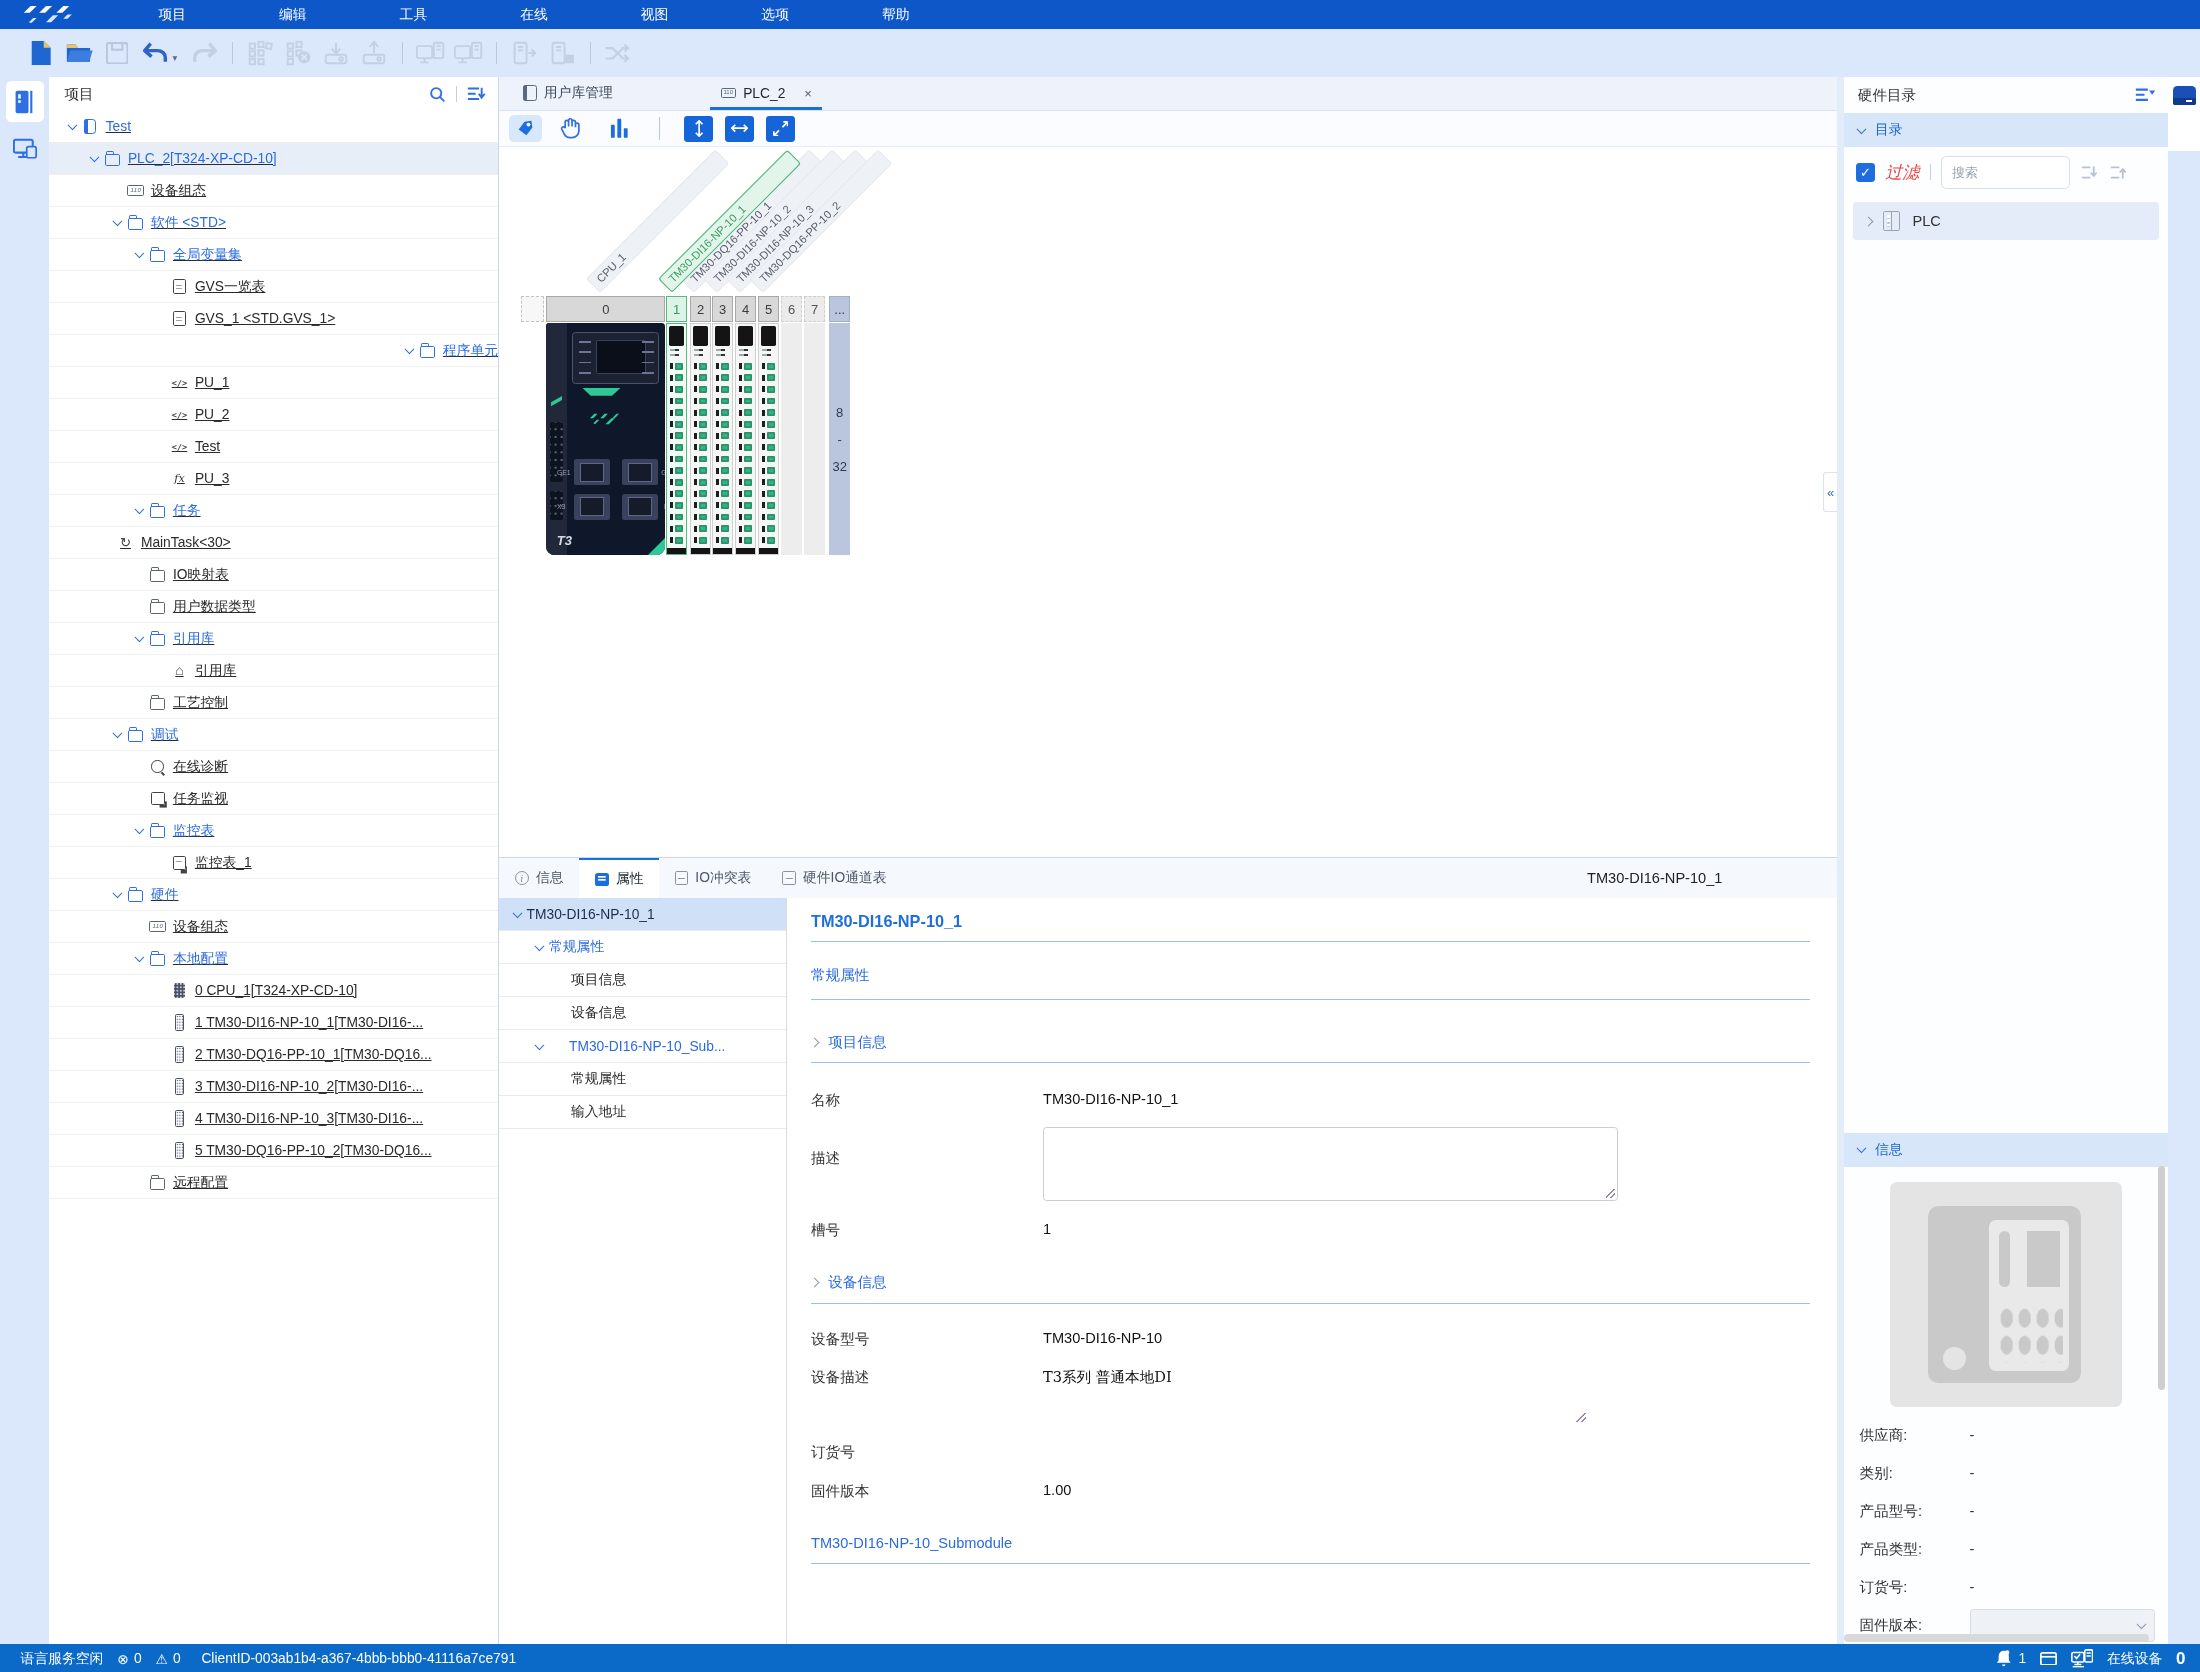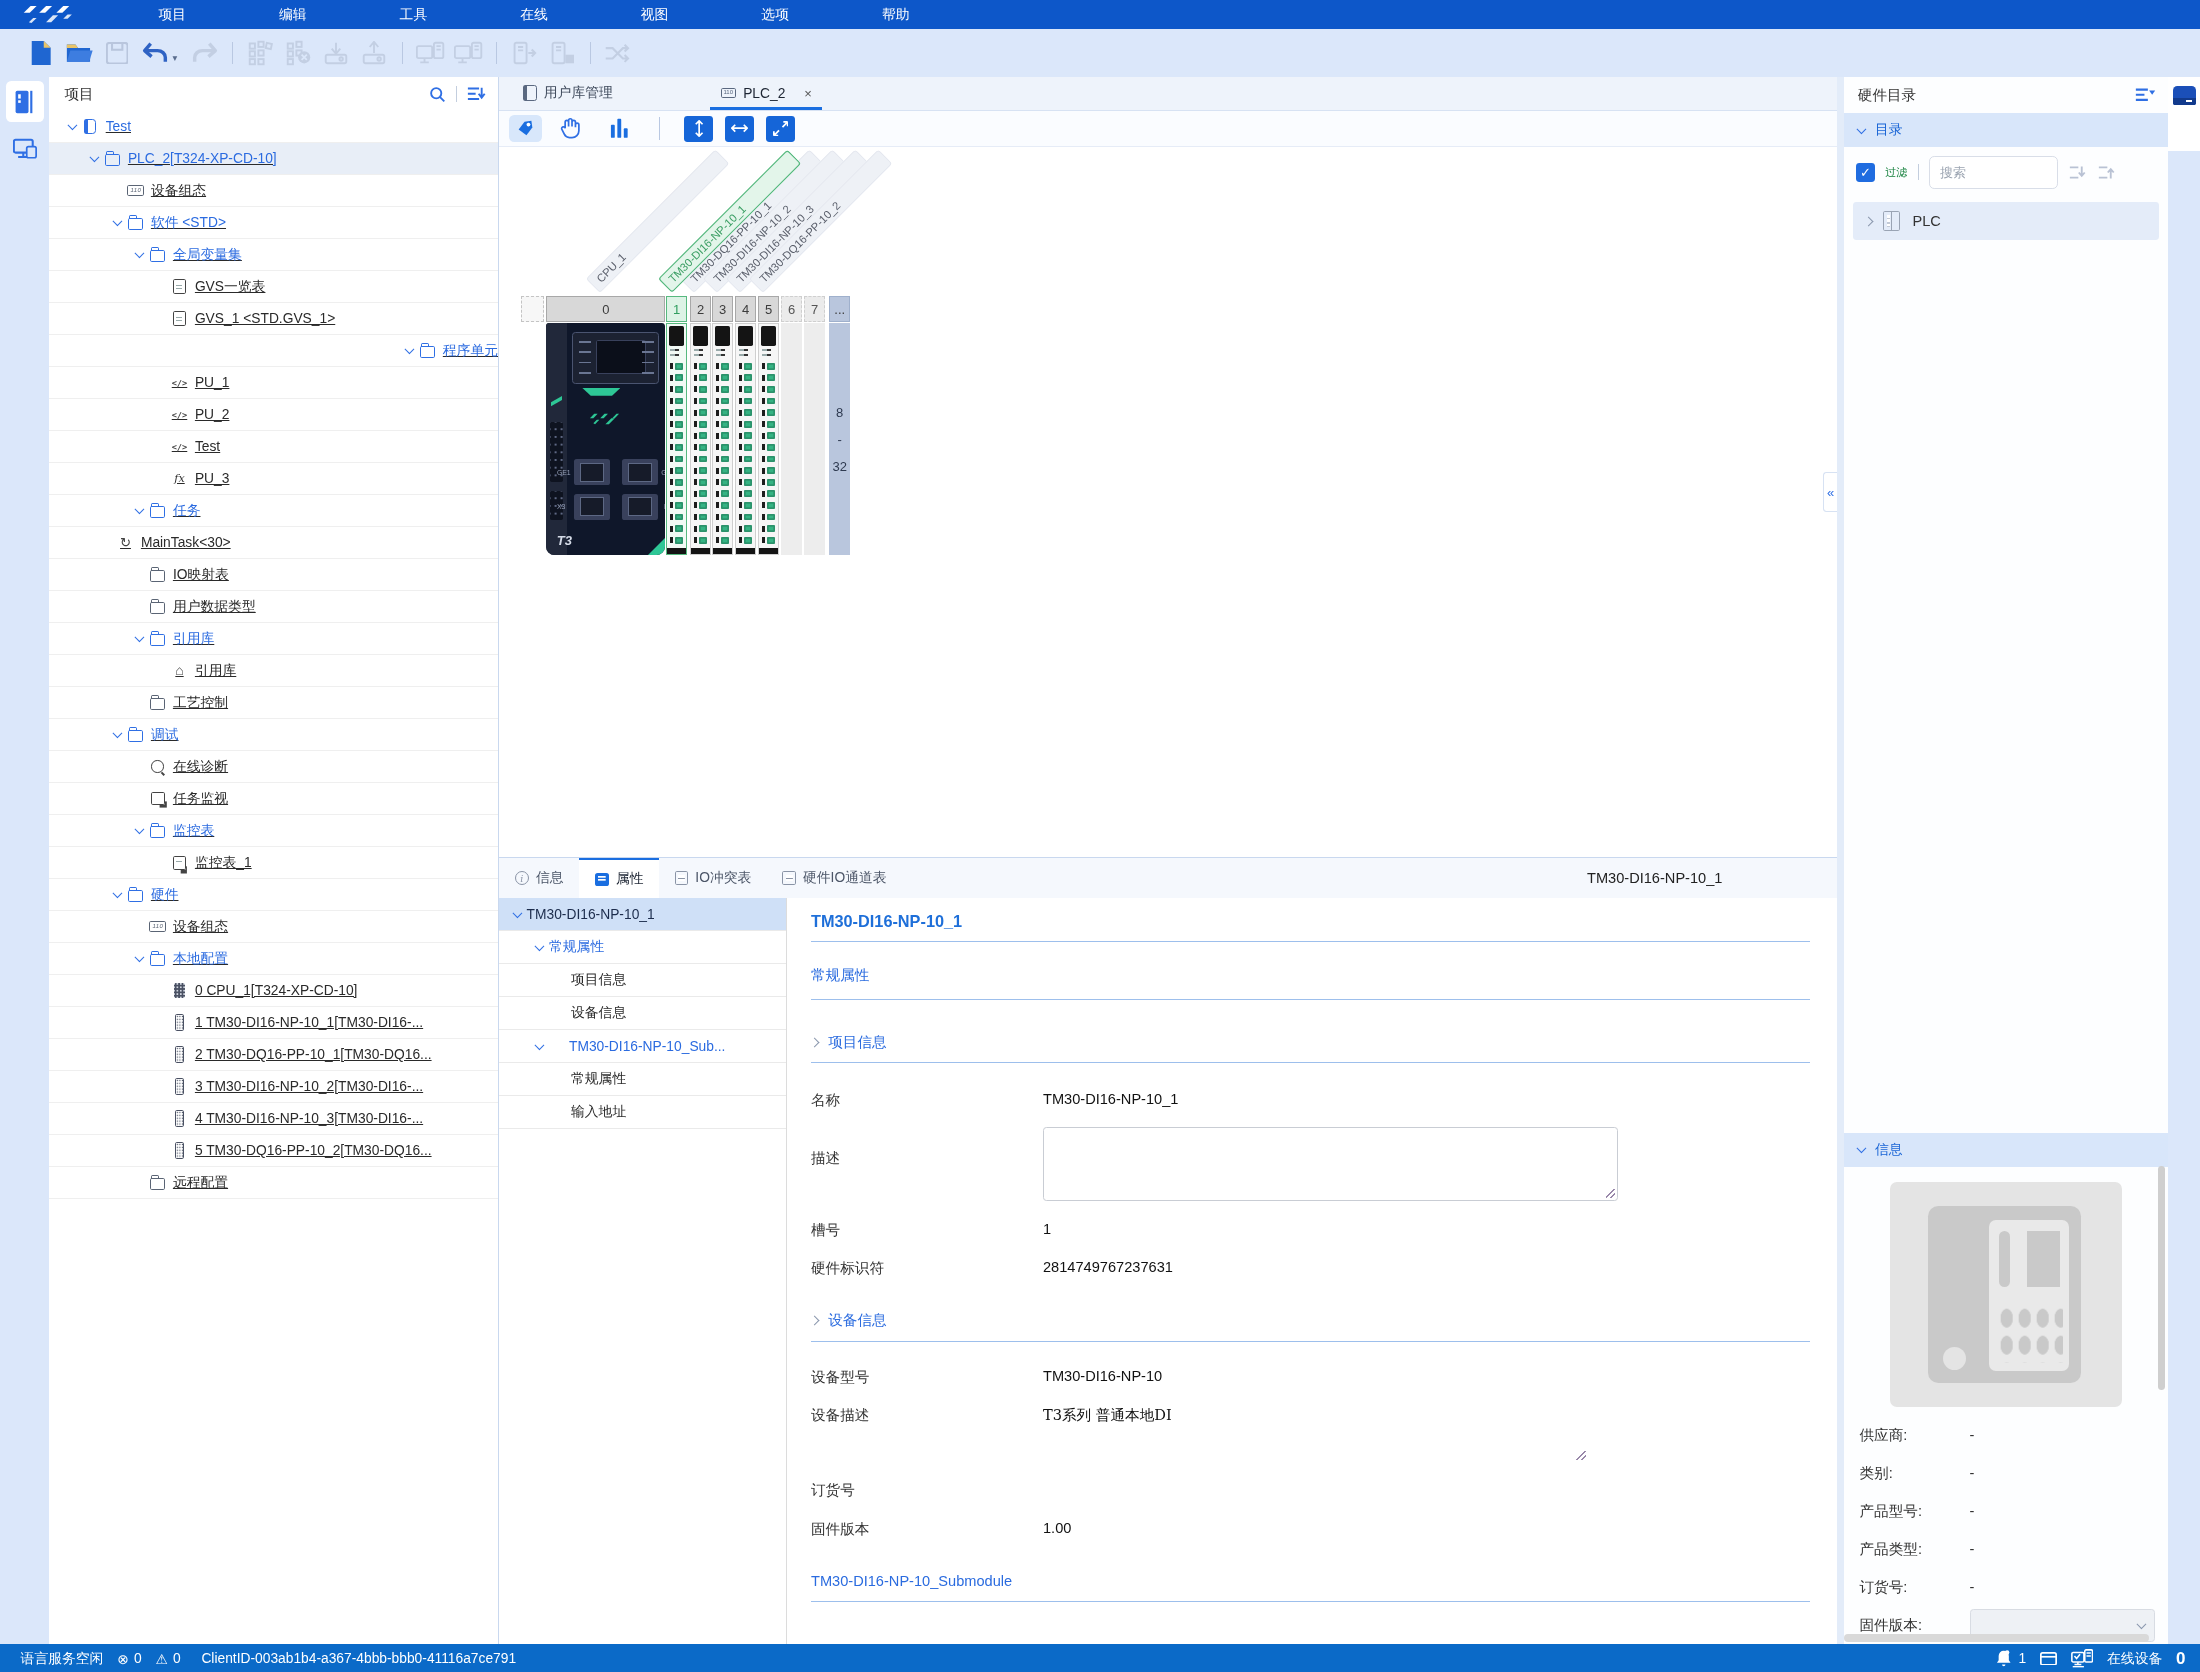--- a/index.html
+++ b/index.html
@@ -1162,24 +1162,20 @@
             <div class="frow" style="margin-top:17px;">
               <span class="fl" style="padding-top:22.4px;">描述</span>
               <span class="ftextarea">
                   <span class="rsz"></span>
                 </span>
             </div>
             <div class="frow" style="margin-top:20.6px;">
               <span class="fl">槽号</span>
               <span class="fv">1</span>
             </div>
-            <div class="frow" style="margin-top:19px;">
-              <span class="fl">硬件标识符</span>
-              <span class="fv">2814749767237631</span>
-            </div>
             <div class="f-sect" style="margin-top:33px;">
               <span class="chev right grayc"></span>
               <span>设备信息</span>
             </div>
             <div class="fhr" style="margin-top:10.3px;"></div>
             <div class="frow" style="margin-top:26px;">
               <span class="fl">设备型号</span>
               <span class="fv">TM30-DI16-NP-10</span>
             </div>
             <div class="frow" style="margin-top:19px;">
@@ -1218,21 +1214,21 @@
               <path d="M19 3 l3.5 5 h-7 z" fill="#2f6fe4" transform="rotate(180 19.5 6)"></path>
             </svg>
         </span>
       </div>
       <div class="sectbar">
         <span class="chev down bluec"></span>
         <span>目录</span>
       </div>
       <div class="filterrow">
         <span class="cbx">✓</span>
-        <span style="font-size:11px;color:#15803d;">过滤</span>
+        <span style="font-size:17px;color:#ef4444;font-style:italic;">过滤</span>
         <span class="vline"></span>
         <input class="searchbox" placeholder="搜索" style="">
         <span>
           <svg width="19" height="17" viewBox="0 0 22 20">
               <g stroke="#b9c2d4" stroke-width="2.2" fill="none">
                 <path d="M2 4 h10 M2 16 h10"></path>
                 <path d="M16 3 v11 m-3.5 -4 l3.5 4 3.5 -4"></path>
               </g>
             </svg>
         </span>

